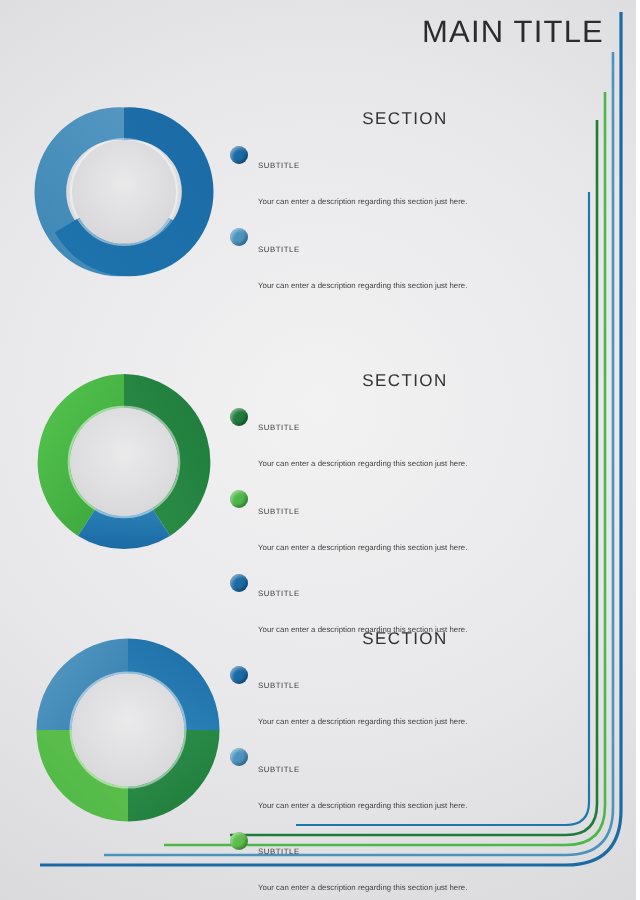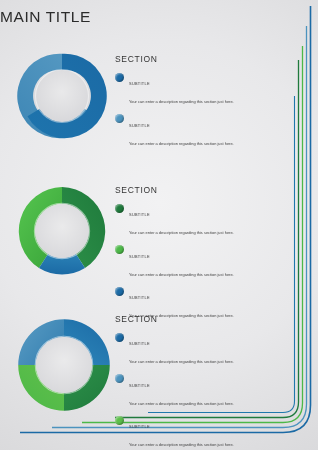--- a/index.html
+++ b/index.html
@@ -17,40 +17,41 @@
     font-family: "Liberation Sans", sans-serif;
     -webkit-font-smoothing: antialiased;
   }
 
   
   .main-title {
     position: absolute;
     top: 8px;
     left: 0;
     width: 302px;
-    text-align: left;
+    text-align: right;
     font-size: 15.5px;
     letter-spacing: 0.6px;
     color: #2b2b2b;
     font-weight: 400;
     white-space: nowrap;
   }
 
   
   .section-block {
     position: absolute;
     left: 115px;
     width: 175px;
   }
   .section-heading {
     font-size: 8.5px;
     letter-spacing: 0.7px;
     color: #333333;
     margin: 0 0 7px 0;
     font-weight: 400;
+    text-align: center;
   }
   .bullet-row {
     display: flex;
     align-items: flex-start;
     margin-bottom: 5.5px;
   }
   .bullet-dot {
     flex: 0 0 auto;
     width: 9px;
     height: 9px;

